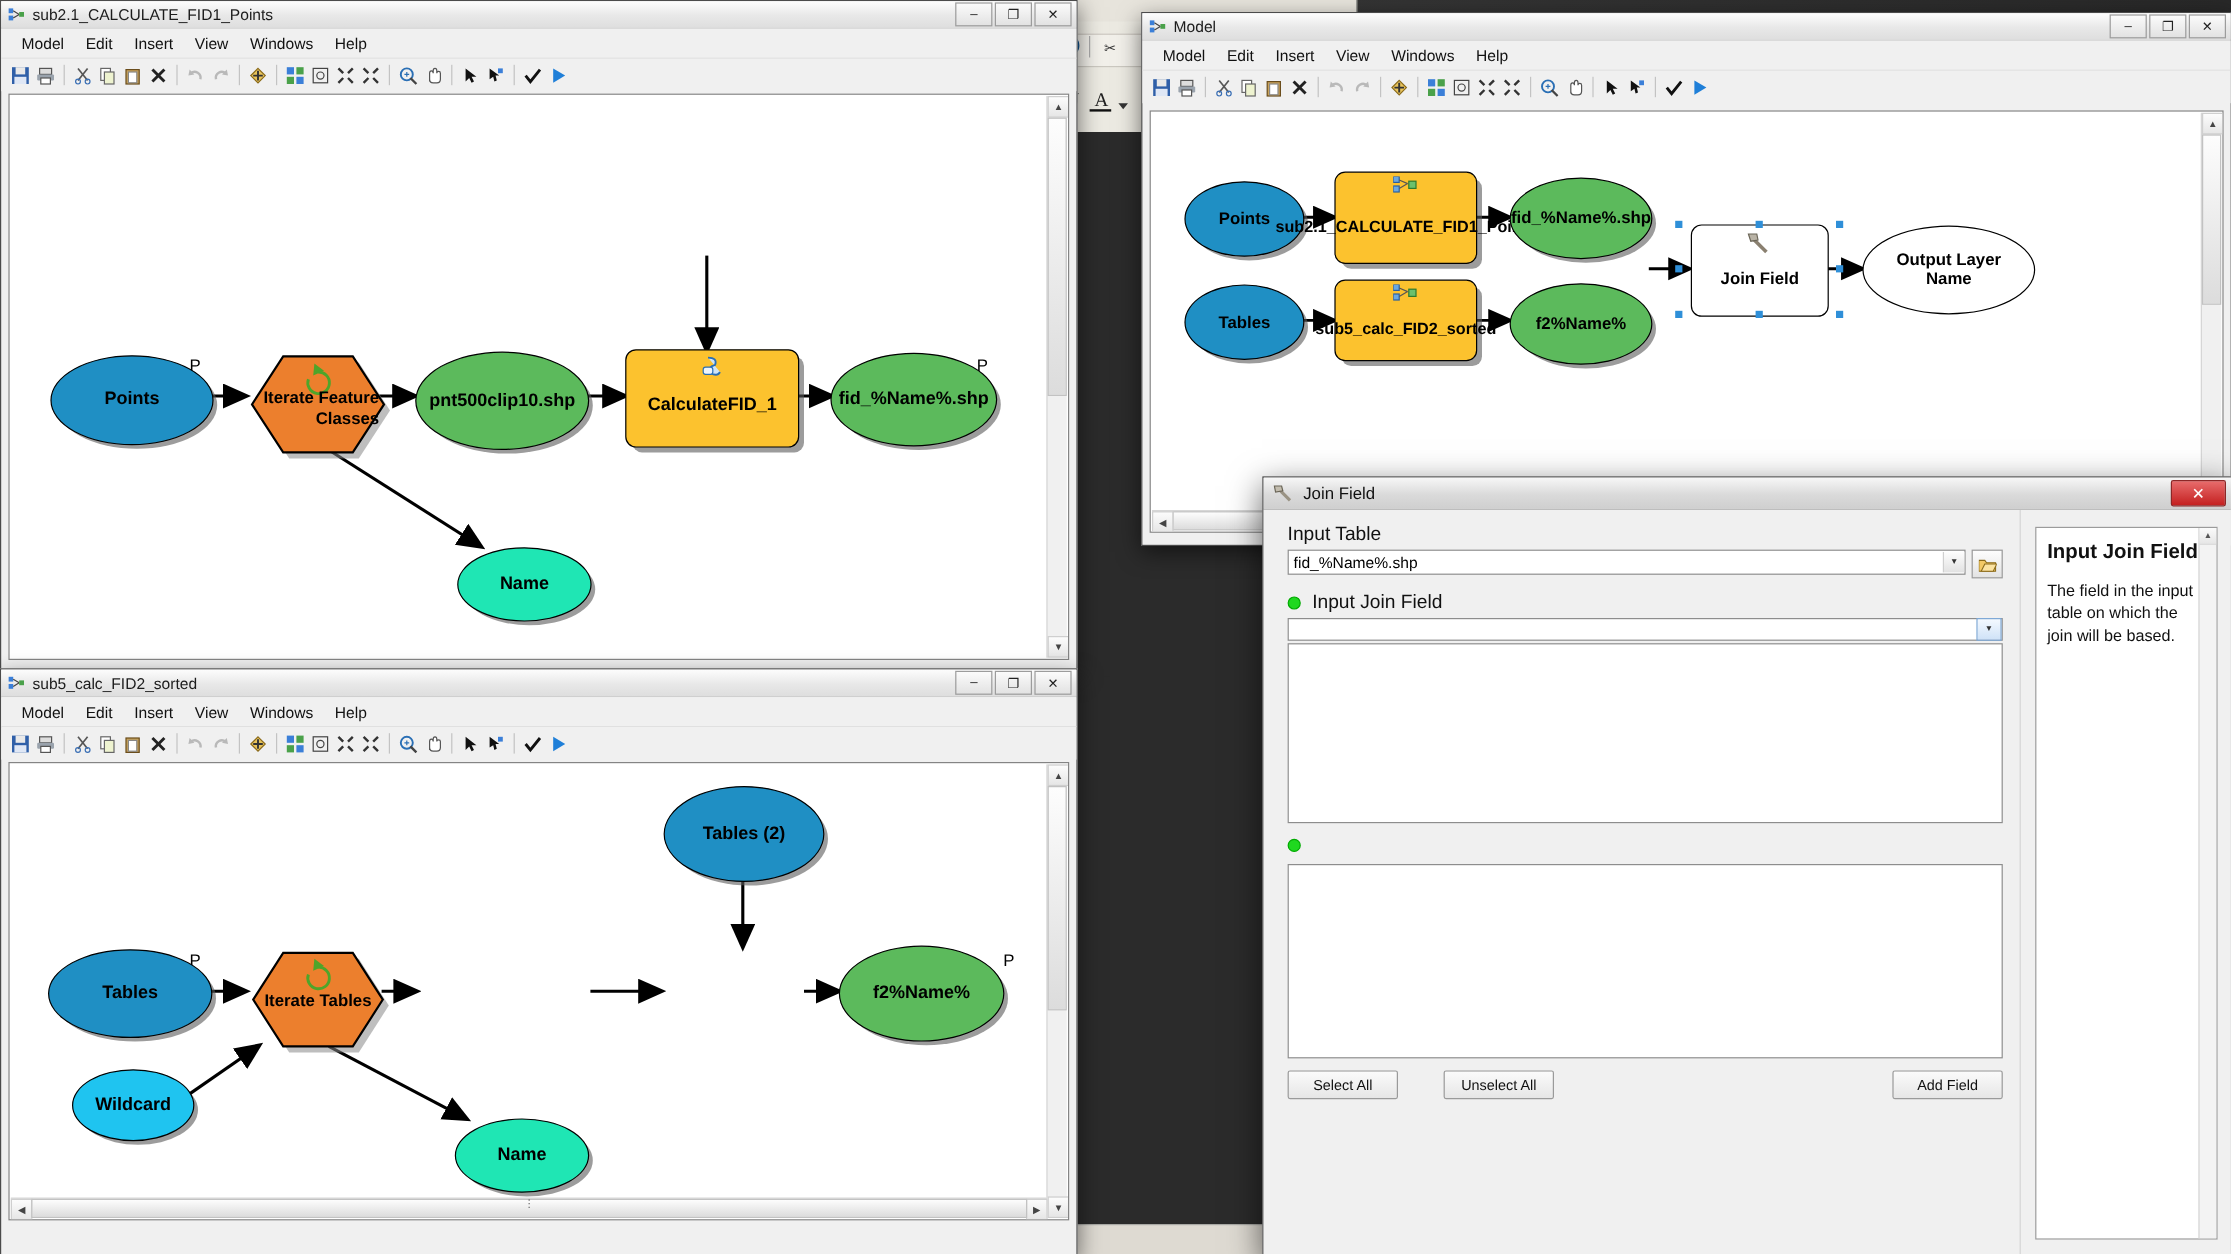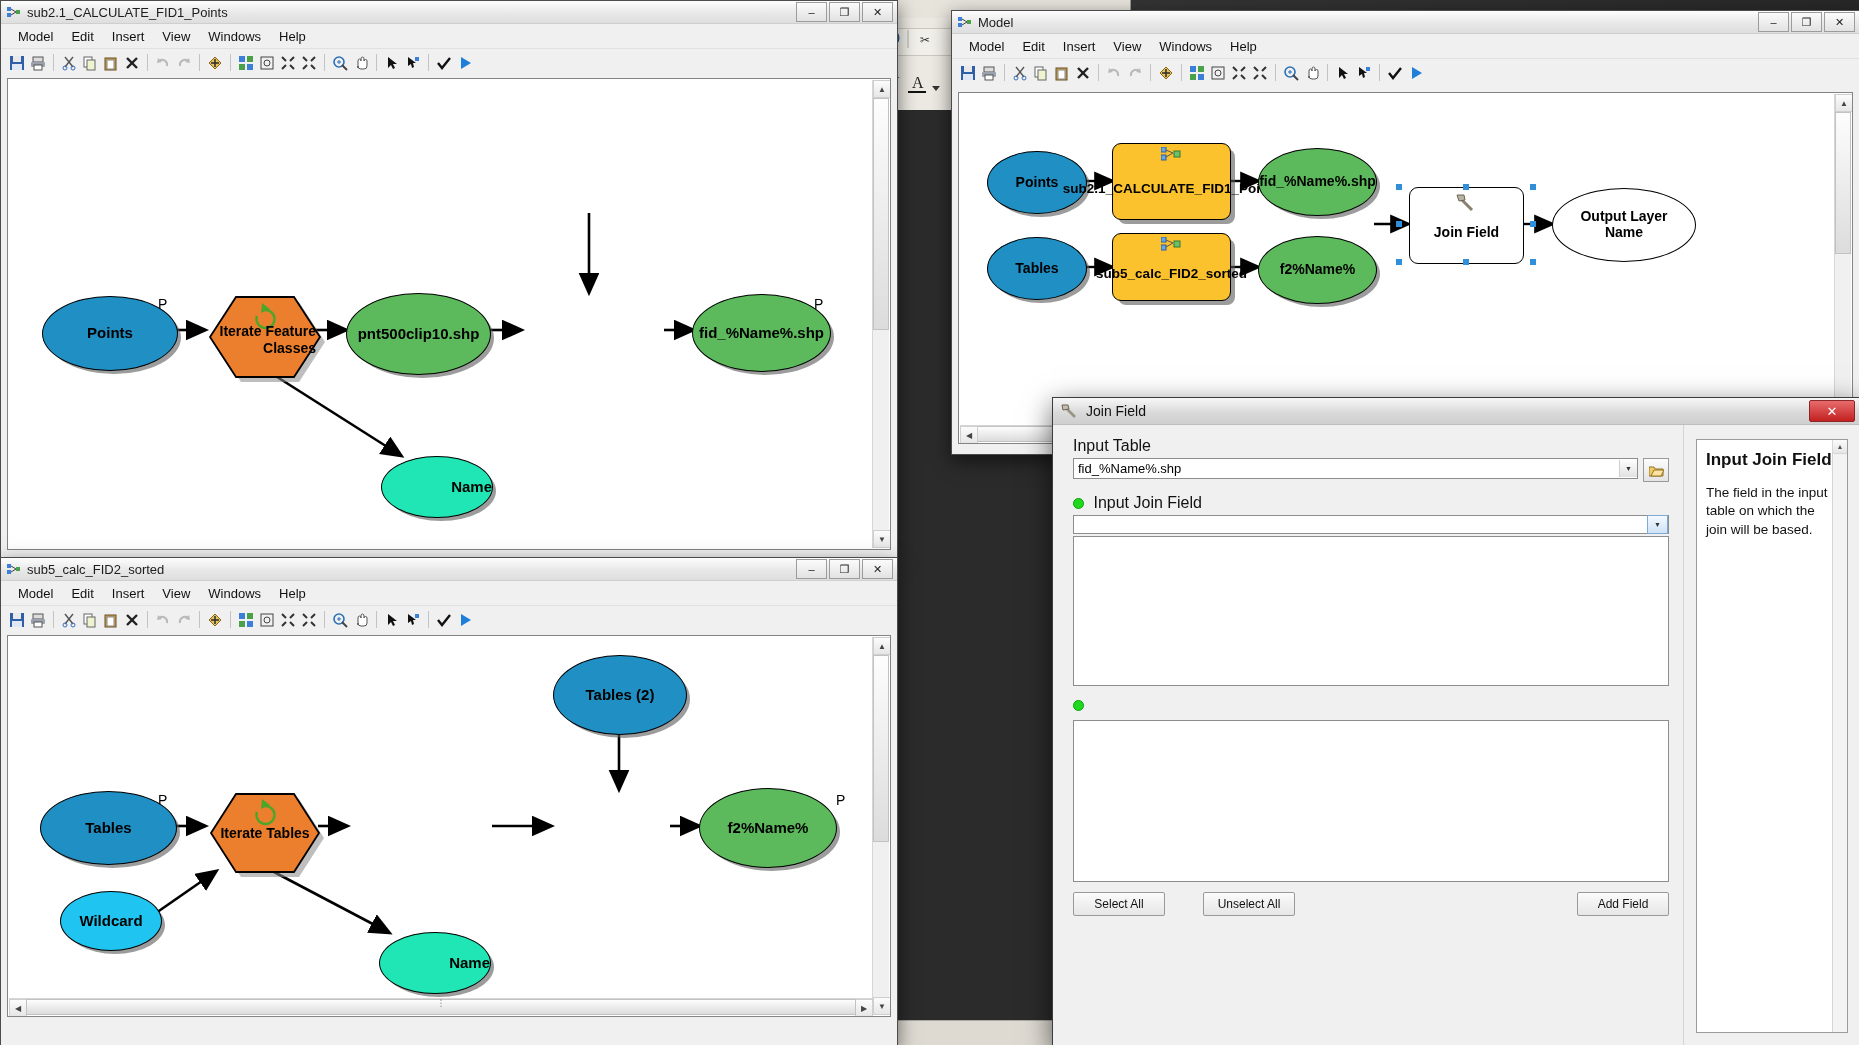--- a/index.html
+++ b/index.html
@@ -38,21 +38,21 @@
   .sthumb{margin:0 0;background:linear-gradient(#fdfdfd,#dcdcdc);border:1px solid #c2c2c2;}
 
   
   .node{position:absolute;display:flex;align-items:center;justify-content:center;text-align:center;
         font-weight:bold;color:#000;line-height:1.12;}
   .ell{border:1.6px solid #000;border-radius:50%;
        box-shadow:4px 4px 0px -1px rgba(90,90,90,.6);}
   .blue{background:#1f8fc4;}
   .cyan{background:#1fc4f0;}
   .green{background:#5cba5c;}
-  .teal{background:#1fe6b4;justify-content:flex-end;}
+  .teal{background:#1fe6b4;}
   .rect{background:#fcc22e;border:1.6px solid #000;border-radius:9px;
         box-shadow:5px 5px 0px -1px rgba(90,90,90,.6);}
   .plain{background:#fff;border:1.6px solid #000;border-radius:9px;}
   .plabel{position:absolute;font-size:14px;font-weight:normal;color:#000;}
   .handle{position:absolute;width:6px;height:6px;background:#2f8fd8;}
   svg.edges{position:absolute;left:0;top:0;overflow:visible;pointer-events:none;}
 
   
   .dlg{position:absolute;border:1px solid #3c3c3c;background:#f0f0f0;box-shadow:0 8px 26px rgba(0,0,0,.6);}
   .dlg-title{height:26px;background:linear-gradient(#f7f7f7,#dadada 55%,#cfcfcf);
@@ -557,20 +557,27 @@
         <polygon points="58,16 66,22 57,26" fill="#4ea52a"></polygon>
       </svg>
       <div style="position:absolute;left:8px;top:36px;width:104px;text-align:right;font-size:14px;font-weight:bold;line-height:1.18;">Iterate Feature Classes</div>
     </div>
 
     <div class="node ell green" style="left:338px;top:214px;width:143px;height:80px;font-size:15px;">
       <span style="padding:0 14px;">pnt500clip10.shp</span>
     </div>
 
 
+    <div class="node rect" style="left:513px;top:212px;width:143px;height:80px;font-size:15px;">
+      <span style="margin-top:12px;">CalculateFID_1</span>
+      <svg width="20" height="22" style="position:absolute;left:62px;top:4px;">
+        <path d="M6 2 q8 0 6 6 q-7 2 -4 7 q6 3 8 -1" fill="#cfe4f7" stroke="#2a6fb5" stroke-width="1.5"></path>
+        <rect x="2" y="10" width="8" height="6" rx="2" fill="#eef5fc" stroke="#2a6fb5"></rect>
+      </svg>
+    </div>
 
     <div class="node ell green" style="left:684px;top:215px;width:137px;height:76px;font-size:15px;">
       <span style="padding:0 12px;">fid_%Name%.shp</span>
     </div>
 
     <div class="node ell teal" style="left:373px;top:377px;width:110px;height:60px;font-size:15px;">
       <span>Name</span>
     </div>
 
     <div class="vscroll">

